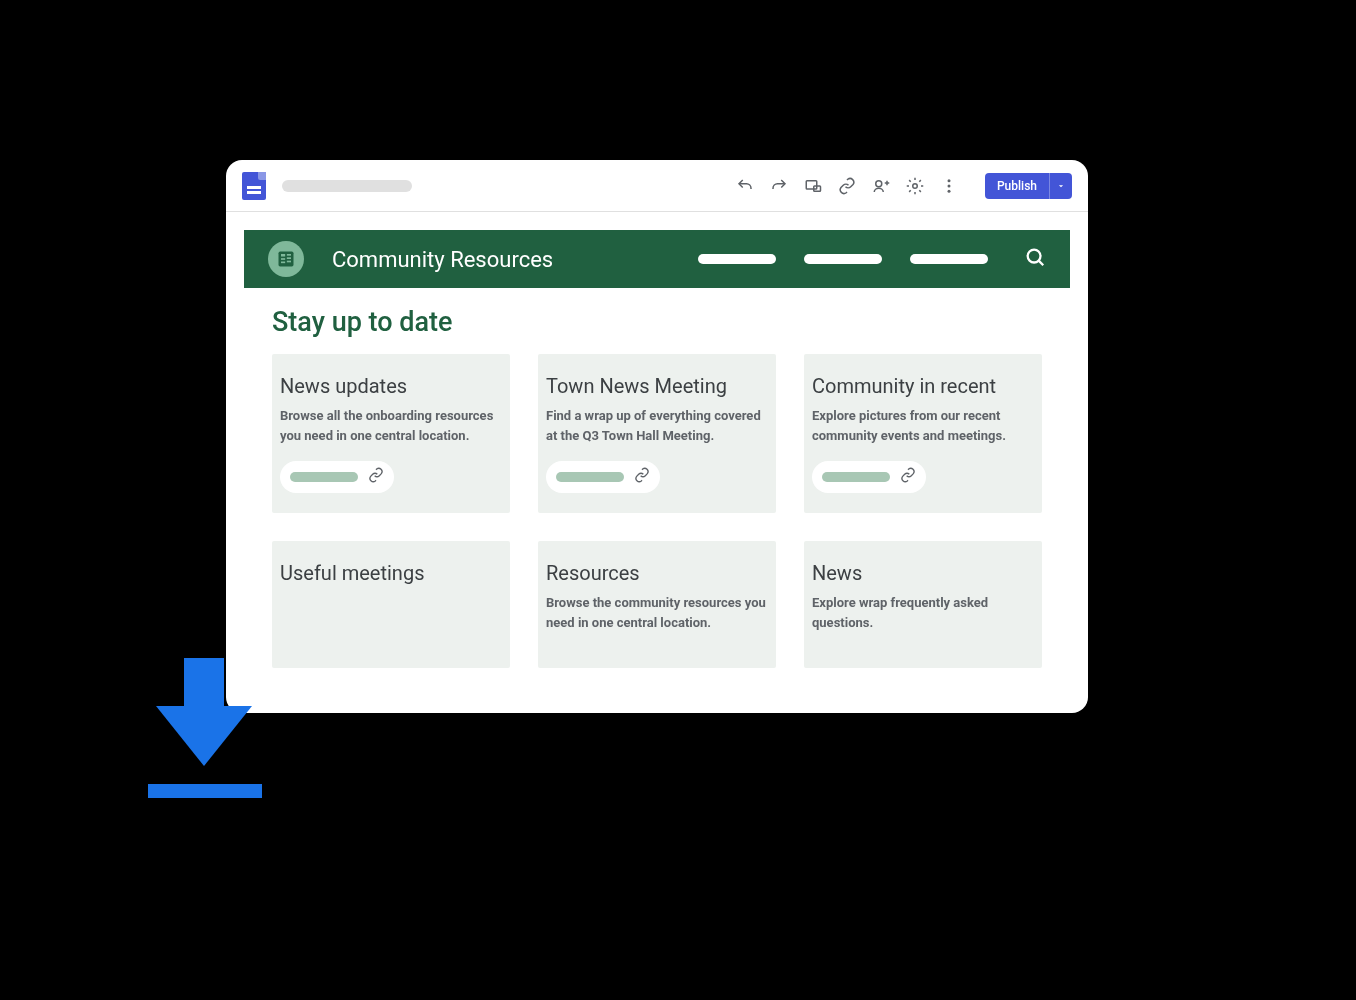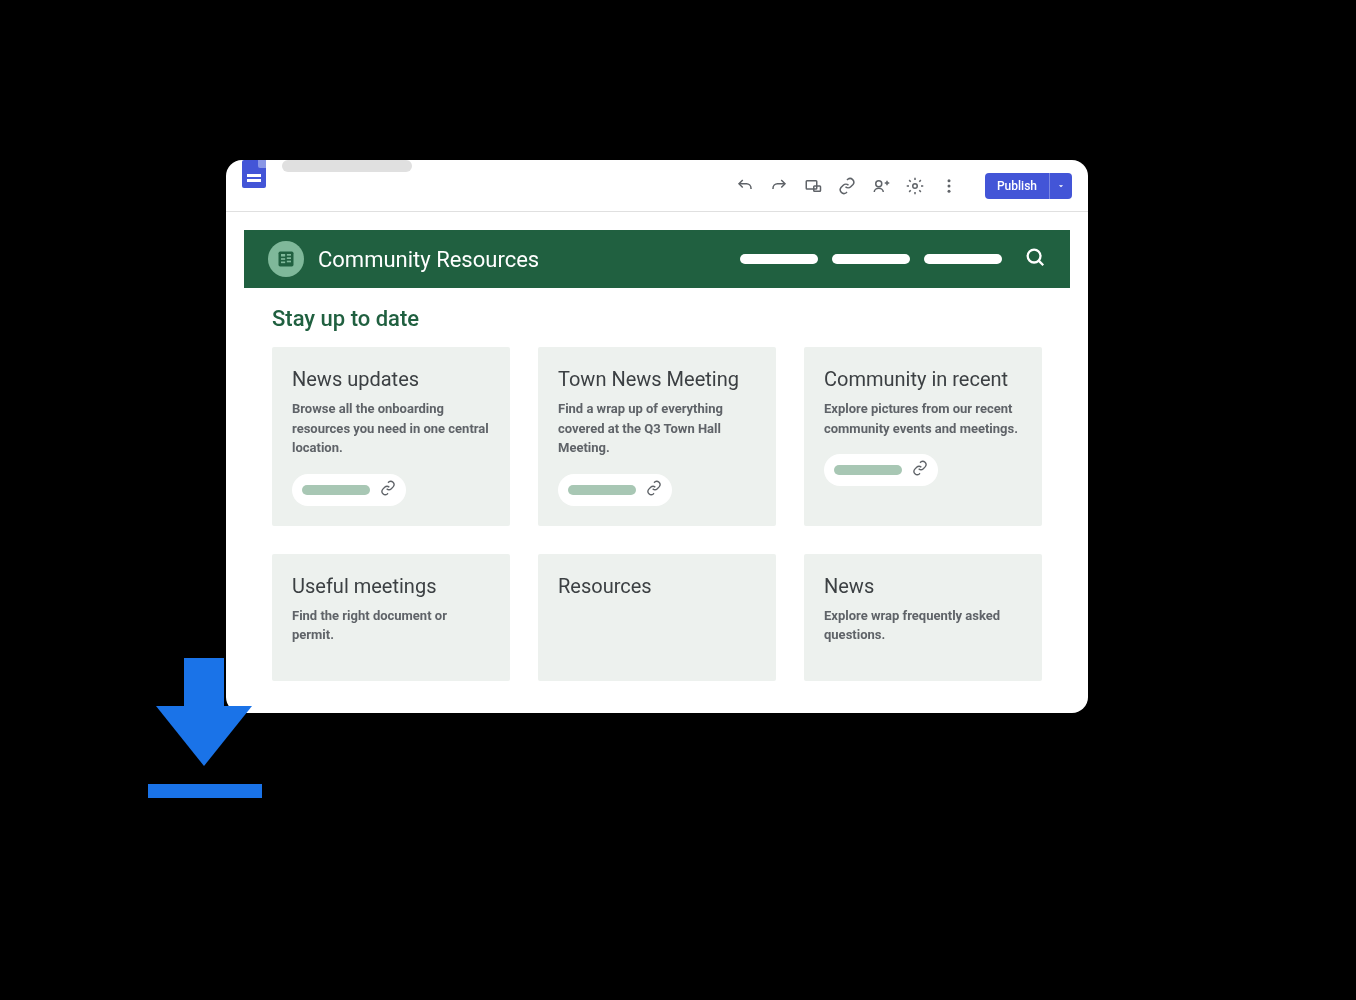--- a/index.html
+++ b/index.html
@@ -17,20 +17,21 @@
       width: 862px;
       height: 553px;
       background: #fff;
       border-radius: 16px;
       overflow: hidden;
       box-shadow: 0 4px 20px rgba(0,0,0,0.3);
     }
     .toolbar {
       height: 52px;
       display: flex;
+      align-items: center;
       padding: 0 16px;
       border-bottom: 1px solid #e0e0e0;
     }
     .app-icon {
       width: 24px;
       height: 28px;
       background: #4355d7;
       border-radius: 2px;
       position: relative;
       margin-right: 16px;
@@ -101,21 +102,21 @@
     }
     .content-area {
       padding: 18px;
     }
     .site-header {
       background: #206040;
       height: 58px;
       display: flex;
       align-items: center;
       padding: 0 24px;
-      gap: 14px;
+      gap: 28px;
     }
     .site-logo {
       width: 36px;
       height: 36px;
       background: #7fb89a;
       border-radius: 50%;
       display: flex;
       align-items: center;
       justify-content: center;
     }
@@ -135,33 +136,33 @@
       color: #fff;
       margin-left: 8px;
       cursor: pointer;
     }
     .site-body {
       padding: 18px 28px;
       background: #fff;
     }
     .section-heading {
       color: #206040;
-      font-size: 22px;
+      font-size: 27px;
       font-weight: 500;
       margin-bottom: 16px;
     }
     .card-row {
       display: flex;
       gap: 28px;
       margin-bottom: 28px;
     }
     .card {
       flex: 1;
       background: #edf1ee;
-      padding: 20px 20px;
+      padding: 20px 8px;
       border-radius: 2px;
     }
     .card-title {
       font-size: 20px;
       color: #3c4043;
       font-weight: 400;
       margin-bottom: 8px;
     }
     .card-desc {
       font-size: 13px;
@@ -345,24 +346,24 @@
                   <path d="M10 13a5 5 0 007 0l3-3a5 5 0 00-7-7l-1 1"></path>
                   <path d="M14 11a5 5 0 00-7 0l-3 3a5 5 0 007 7l1-1"></path>
                 </svg></span>
           </div>
         </div>
       </div>
 
       <div class="card-row">
         <div class="card">
           <div class="card-title">Useful meetings</div>
-          <div class="card-desc">Find the right document or permit.</div>
         </div>
         <div class="card">
           <div class="card-title">Resources</div>
+          <div class="card-desc">Browse the community resources you need in one central location.</div>
         </div>
         <div class="card">
           <div class="card-title">News</div>
           <div class="card-desc">Explore wrap frequently asked questions.</div>
         </div>
       </div>
     </div>
   </div>
 </div>
 

